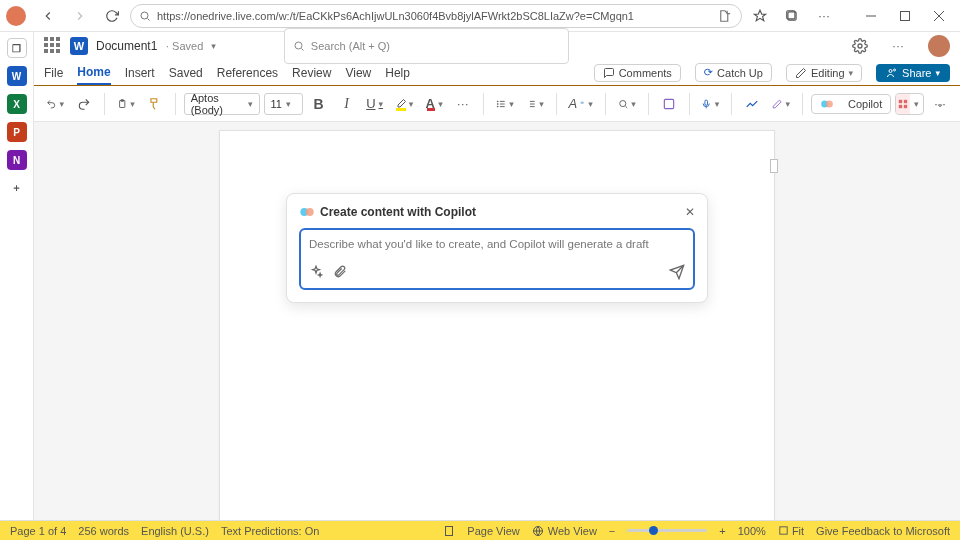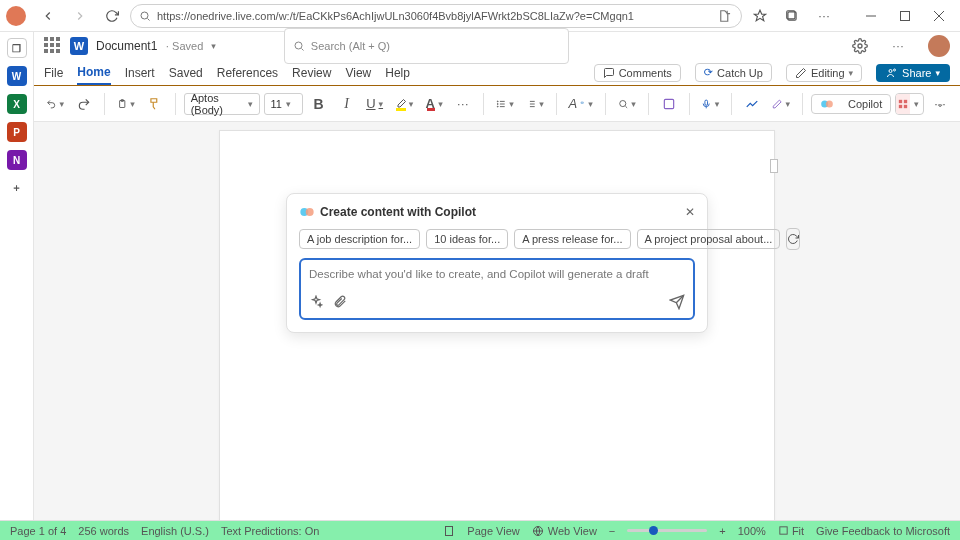--- a/index.html
+++ b/index.html
@@ -53,21 +53,21 @@
   .dialog .dlg-hdr { display:flex; align-items:center; gap:5px; margin-bottom:8px; font-size:12px; color:#333; font-weight:600;}
   .dialog .dlg-hdr .close { margin-left:auto; color:#666; font-weight:normal; cursor:pointer;}
   .dialog .chips { display:flex; gap:6px; margin-bottom:8px; align-items:center;}
   .dialog .chip { border:1px solid #c8c8c8; border-radius:4px; padding:3px 7px; font-size:11px; color:#444; white-space:nowrap;}
   .dialog .chip.refresh { width:22px; padding:0; height:22px; display:flex; align-items:center; justify-content:center;}
   .dialog .input-box { border:2px solid #2f6fd0; border-radius:6px; padding:8px 8px; }
   .dialog .input-box .ph { font-size:11.5px; color:#777; min-height:16px; }
   .dialog .input-box .row2 { display:flex; align-items:center; gap:10px; margin-top:10px; color:#666;}
   .dialog .input-box .row2 .send { margin-left:auto; }
   
-  .status { position:absolute; left:0; right:0; bottom:0; height:20px; background:#86efac; border-top:1px solid #e0e0e0; display:flex; align-items:center; padding:0 10px; gap:12px; font-size:11px; color:#555;}
+  .status { position:absolute; left:0; right:0; bottom:0; height:20px; background:#fde047; border-top:1px solid #e0e0e0; display:flex; align-items:center; padding:0 10px; gap:12px; font-size:11px; color:#555;}
   .status .spacer { flex:1; }
   .status .slider { width:80px; height:3px; background:#cfcfcf; border-radius:2px; position:relative;}
   .status .slider::after { content:""; position:absolute; left:22px; top:-3px; width:9px; height:9px; border-radius:50%; background:#185abd;}
   svg { display:block; }
   .chev { font-size:9px; color:#777; }
 </style>
 </head>
 <body>
 
 <div class="titlebar">
@@ -361,32 +361,20 @@
       <div class="indicator"></div>
 
       <div class="dialog">
         <div class="dlg-hdr">
           <svg width="16" height="16" viewBox="0 0 24 24">
               <circle cx="8" cy="12" r="6" fill="#5ecbf1"></circle>
               <circle cx="16" cy="12" r="6" fill="#f59e7e" fill-opacity="0.85"></circle>
             </svg>
           <span>Create content with Copilot</span>
           <span class="close">✕</span>
-        </div>
-        <div class="chips">
-          <span class="chip">A job description for...</span>
-          <span class="chip">10 ideas for...</span>
-          <span class="chip">A press release for...</span>
-          <span class="chip">A project proposal about...</span>
-          <span class="chip refresh">
-              <svg width="12" height="12" viewBox="0 0 24 24" fill="none" stroke="#555" stroke-width="2">
-                <path d="M23 4v6h-6"></path>
-                <path d="M20.49 15a9 9 0 1 1-2.12-9.36L23 10"></path>
-              </svg>
-            </span>
         </div>
         <div class="input-box">
           <div class="ph">Describe what you'd like to create, and Copilot will generate a draft</div>
           <div class="row2">
             <svg width="14" height="14" viewBox="0 0 24 24" fill="none" stroke="#666" stroke-width="2">
                 <path d="M12 2l1.5 4.5L18 8l-4.5 1.5L12 14l-1.5-4.5L6 8l4.5-1.5z"></path>
                 <path d="M19 14l.8 2.2L22 17l-2.2.8L19 20l-.8-2.2L16 17l2.2-.8z"></path>
               </svg>
             <svg width="14" height="14" viewBox="0 0 24 24" fill="none" stroke="#666" stroke-width="2">
                 <path d="M21 10l-9 9a5 5 0 0 1-7-7l9-9a3.5 3.5 0 0 1 5 5l-9 9a2 2 0 0 1-3-3l8-8"></path>

